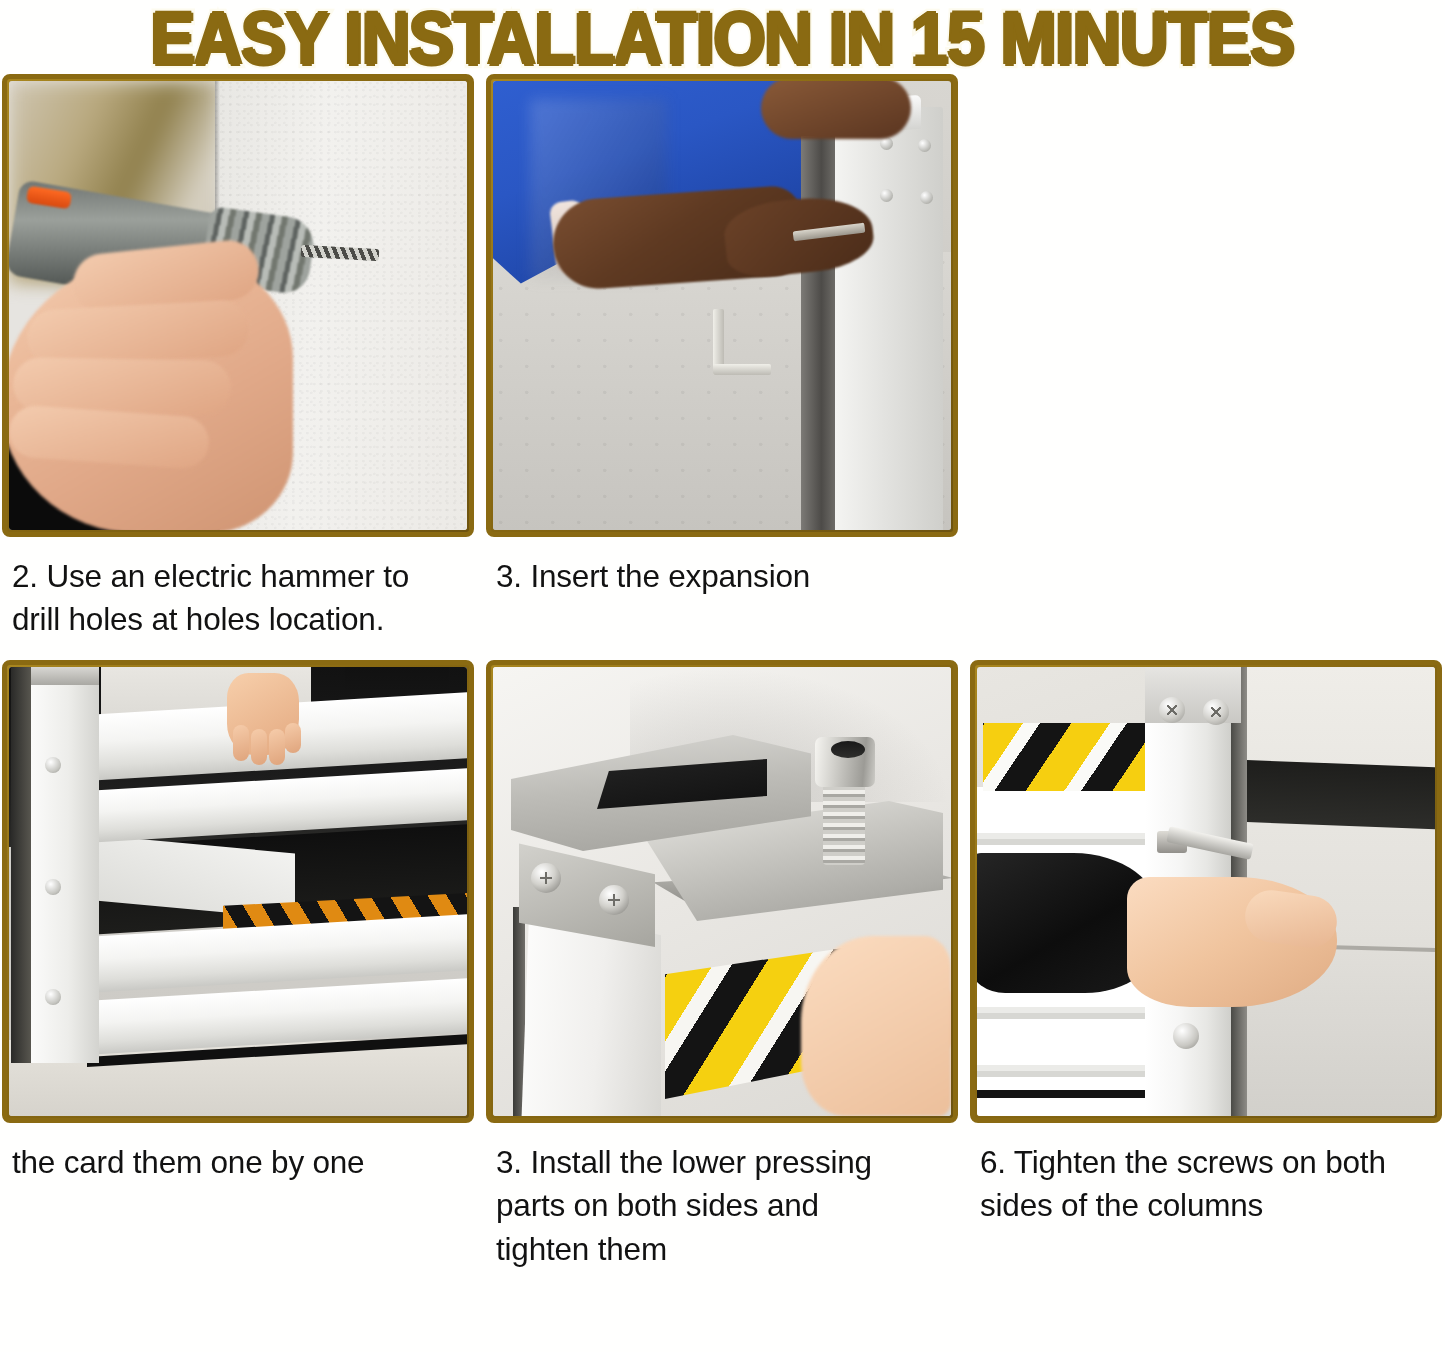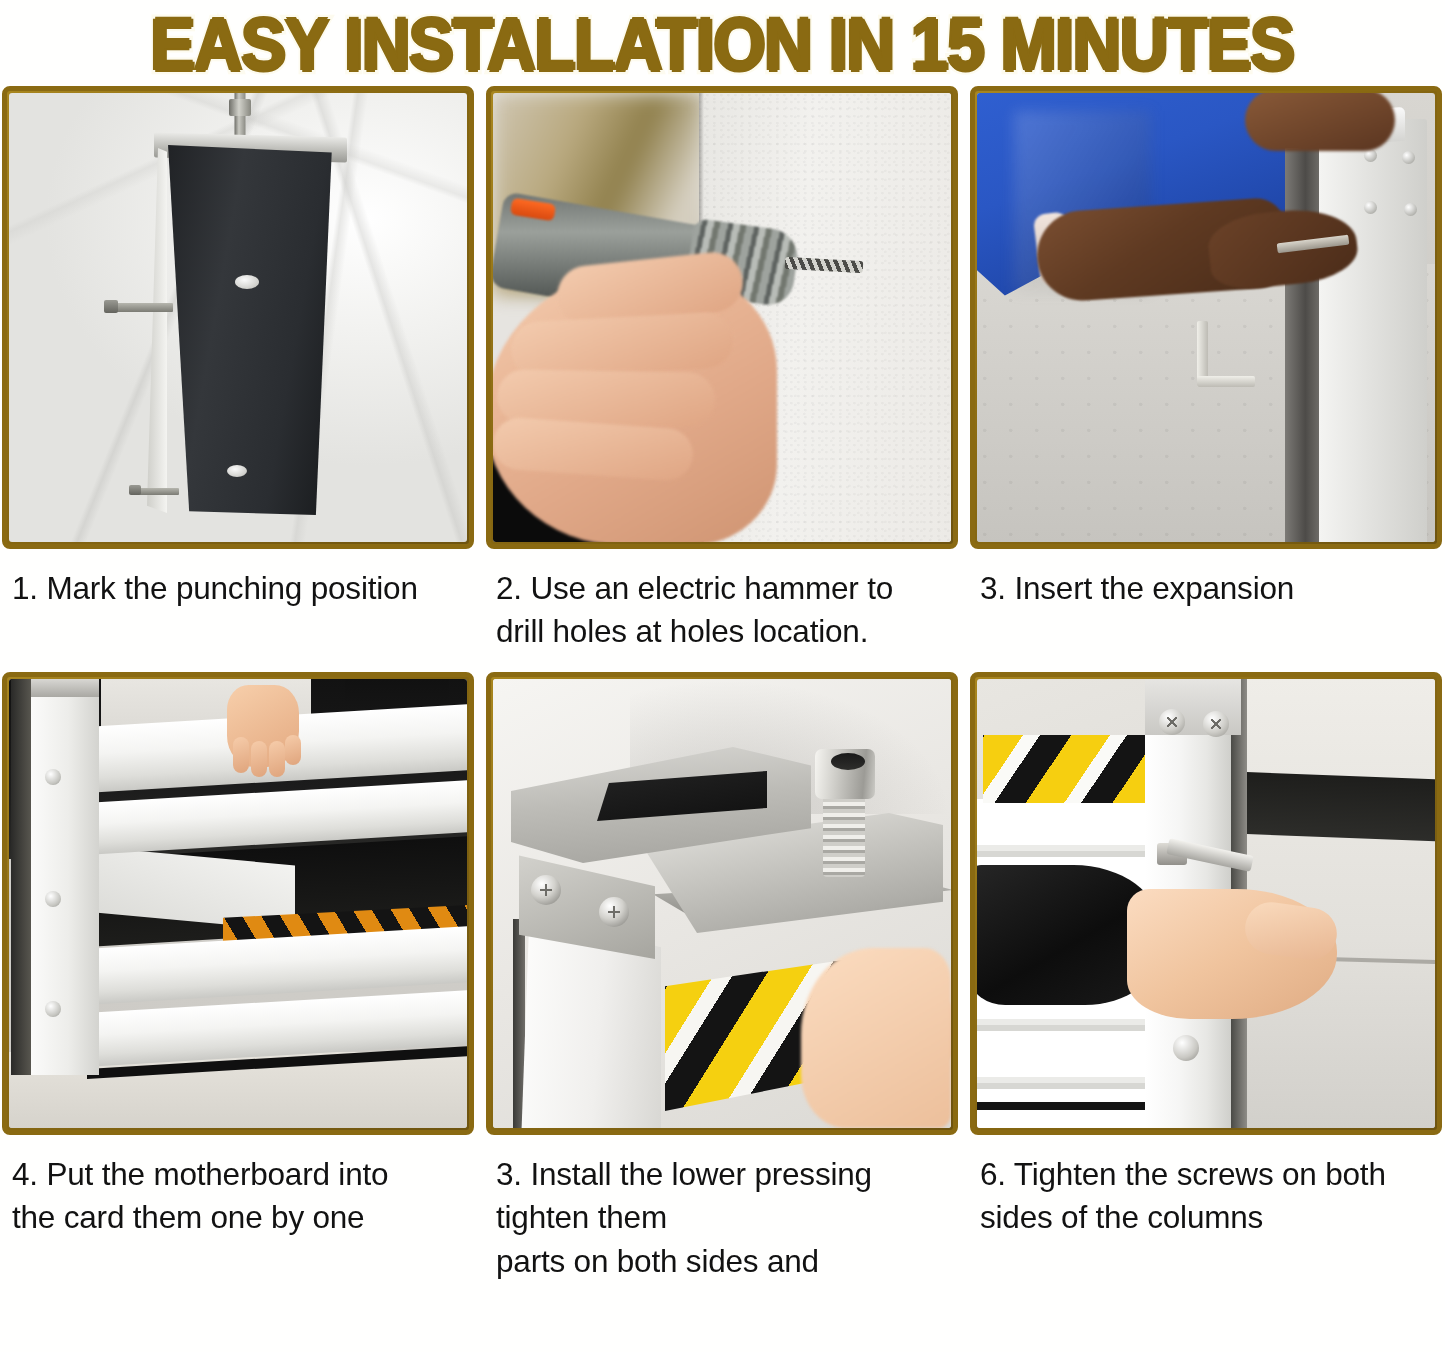--- a/index.html
+++ b/index.html
@@ -16,21 +16,21 @@
   .page {
     position: relative;
     width: 1445px;
     height: 1352px;
     background: #fffffe;
     padding: 0;
   }
 
   
   .title-bar {
-    height: 86px;
+    height: 74px;
     display: flex;
     align-items: center;
     justify-content: center;
     padding-top: 2px;
   }
   .title-text {
     font-family: "Liberation Sans", sans-serif;
     font-size: 63px;
     font-weight: bold;
     letter-spacing: -1px;
@@ -554,41 +554,20 @@
 <body>
 
 <div class="page">
 
   <div class="title-bar">
     <div class="title-text">EASY INSTALLATION IN 15 MINUTES</div>
   </div>
 
   <div class="grid row1">
 
-    <div class="cell">
-      <div class="photo-frame">
-        <div class="photo p1">
-          <div class="cloth"></div>
-          <div class="rod"></div>
-          <div class="rod-nut"></div>
-          <div class="cap-plate"></div>
-          <div class="post-side"></div>
-          <div class="post"></div>
-          <div class="hole h1"></div>
-          <div class="hole h2"></div>
-          <div class="stud s1"></div>
-          <div class="stud-head sh1"></div>
-          <div class="stud s2"></div>
-          <div class="stud-head sh2"></div>
-        </div>
-      </div>
-      <div class="caption">
-        <span class="ln">1. Mark the punching position</span>
-      </div>
-    </div>
 
     <div class="cell">
       <div class="photo-frame">
         <div class="photo p2">
           <div class="bg-blur"></div>
           <div class="wall"></div>
           <div class="wall-edge"></div>
           <div class="dark-zone"></div>
           <div class="drill-body"></div>
           <div class="drill-trigger"></div>
@@ -658,21 +637,20 @@
           <div class="col-screw cs2"></div>
           <div class="col-screw cs3"></div>
           <div class="hand"></div>
           <div class="finger fg1"></div>
           <div class="finger fg2"></div>
           <div class="finger fg3"></div>
           <div class="finger fg4"></div>
         </div>
       </div>
       <div class="caption">
-        <span class="ln">4. Put the motherboard into</span>
         <span class="ln">the card them one by one</span>
       </div>
     </div>
 
     <div class="cell">
       <div class="photo-frame">
         <div class="photo p5">
           <div class="wall"></div>
           <div class="shadow"></div>
           <div class="post-edge"></div>
@@ -687,22 +665,22 @@
           <div class="side-flange"></div>
           <div class="screw scr1"></div>
           <div class="screw scr2"></div>
           <div class="bolt-shaft"></div>
           <div class="bolt-head"></div>
           <div class="bolt-hole"></div>
         </div>
       </div>
       <div class="caption">
         <span class="ln">3. Install the lower pressing</span>
+        <span class="ln">parts on both sides and</span>
         <span class="ln">tighten them</span>
-        <span class="ln">parts on both sides and</span>
       </div>
     </div>
 
     <div class="cell">
       <div class="photo-frame">
         <div class="photo p6">
           <div class="wall-right"></div>
           <div class="skirting"></div>
           <div class="floor-line"></div>
           <div class="boards"></div>

